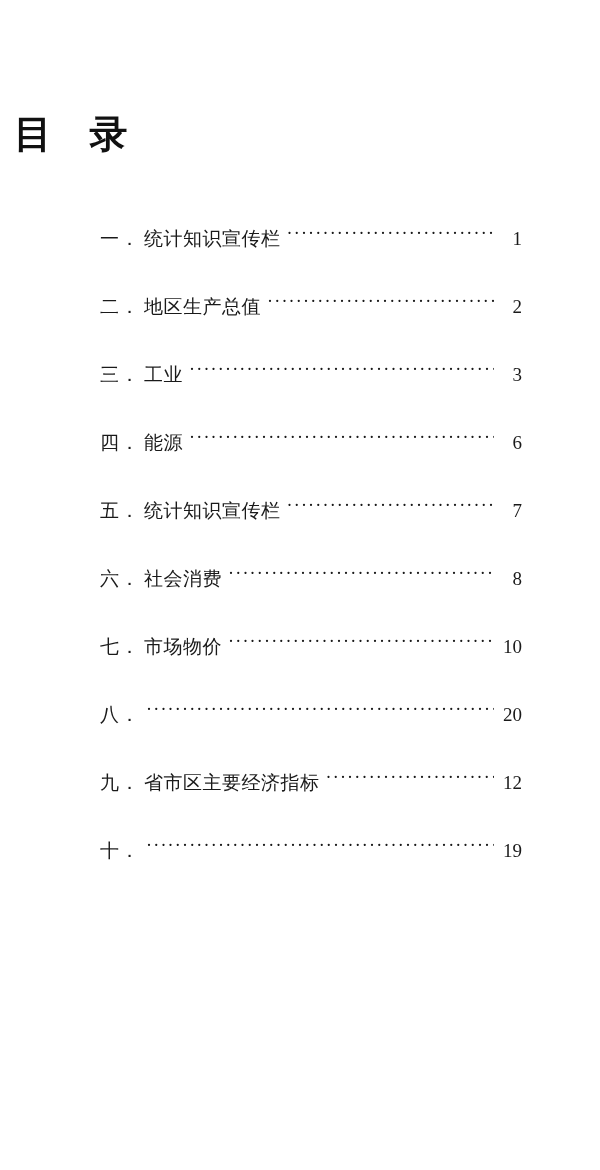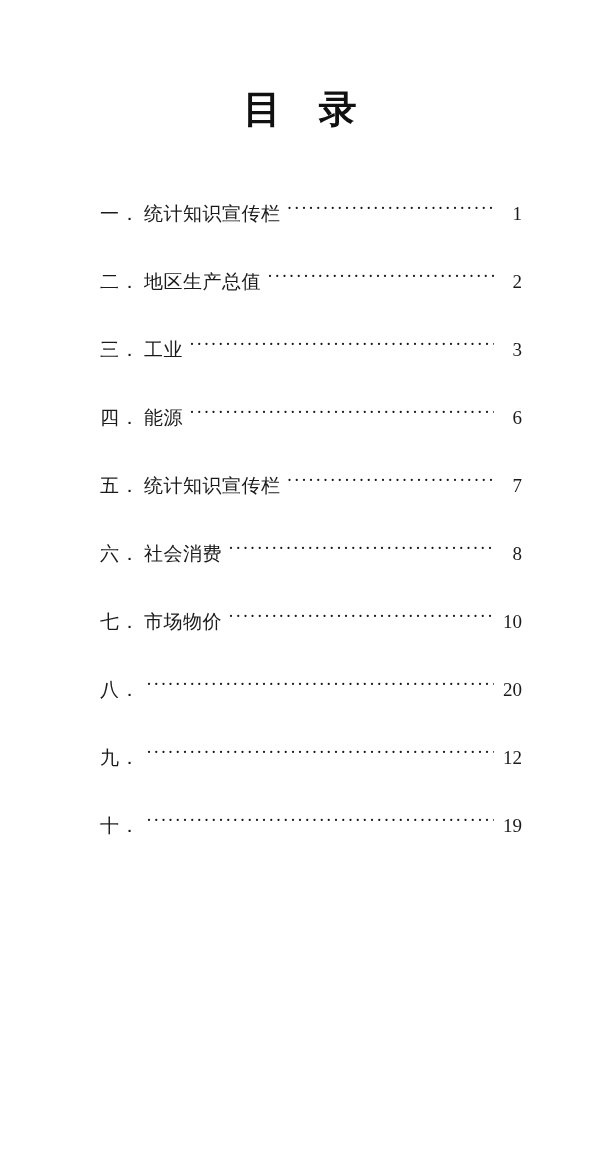--- a/index.html
+++ b/index.html
@@ -14,25 +14,24 @@
     color: #1a1a1a;
     overflow: hidden;
   }
   .page {
     position: relative;
     width: 600px;
     height: 1170px;
     box-sizing: border-box;
   }
   .toc-title {
-    text-align: center;
     font-size: 38px;
     font-weight: bold;
     letter-spacing: 14px;
-    padding-top: 84px;
+    padding-top: 109px;
     padding-left: 14px;
     color: #111111;
     font-family: "Liberation Serif", "DejaVu Serif", serif;
   }
   .toc-list {
     margin: 0;
     padding: 0;
     list-style: none;
     margin-top: 66px;
   }
@@ -139,20 +138,21 @@
     </li>
 
     <li class="toc-entry">
       <span class="toc-num">八．</span>
       <span class="toc-dots"></span>
       <span class="toc-page">20</span>
     </li>
 
     <li class="toc-entry">
       <span class="toc-num">九．</span>
+      <span class="toc-label">省市区主要经济指标</span>
       <span class="toc-dots"></span>
       <span class="toc-page">12</span>
     </li>
 
     <li class="toc-entry">
       <span class="toc-num">十．</span>
       <span class="toc-dots"></span>
       <span class="toc-page">19</span>
     </li>
 

